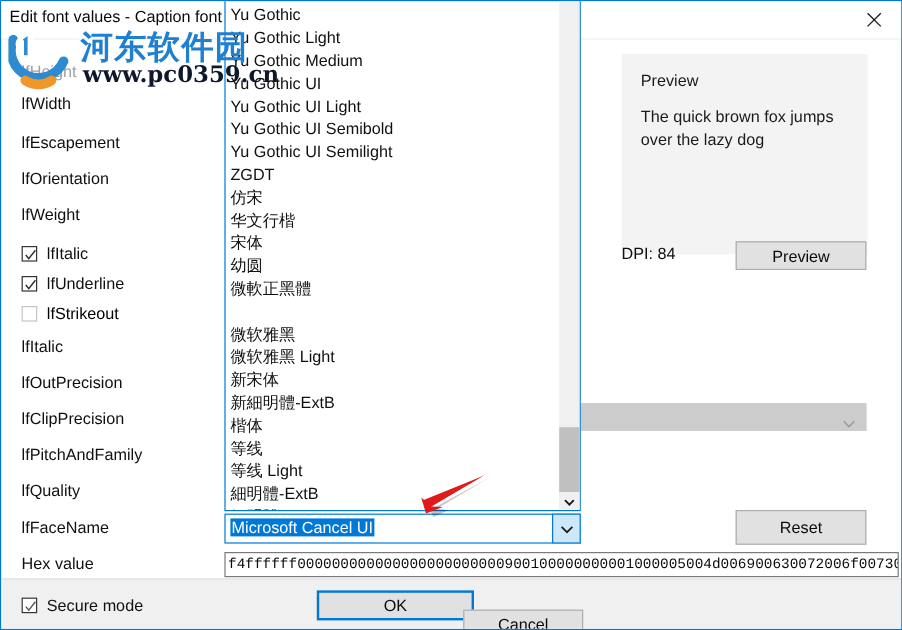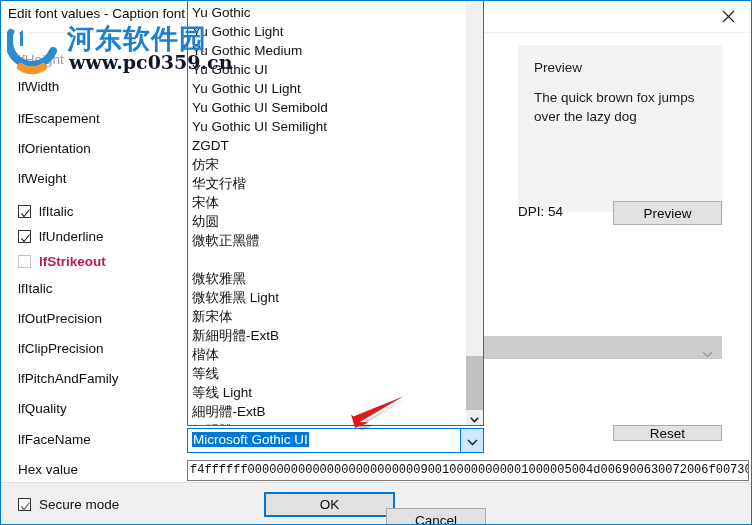--- a/index.html
+++ b/index.html
@@ -55,21 +55,21 @@
   }
   .chkbox {
     width:13px; height:13px; border:1px solid #333333; background:#ffffff;
     position:relative; flex:0 0 auto;
   }
   .chkbox.disabled { border-color:#c5c5c5; }
   .chkbox .tick {
     position:absolute; left:1px; top:-1px; width:11px; height:11px;
   }
   .chkrow .clabel { font-size:13.5px; color:#101010; }
-  .chkrow.disabled .clabel { color:#be185d;font-weight:bold; }
+  .chkrow.disabled .clabel { color:#000000; }
 
   
   #preview-box {
     position:absolute; left:517px; top:44px; width:205px; height:167px;
     background:#f3f3f3;
   }
   #preview-title {
     position:absolute; left:16px; top:15px; font-size:13.5px; color:#1a1a1a;
   }
   #preview-sample {
@@ -81,21 +81,21 @@
   }
 
   .winbtn {
     position:absolute;
     background:#e1e1e1; border:1px solid #adadad;
     font-size:13.5px; color:#0b0b0b;
     display:flex; align-items:center; justify-content:center;
     cursor:default; font-family:"Liberation Sans", sans-serif;
   }
   #preview-btn { left:612px; top:200px; width:109px; height:24px; }
-  #reset-btn   { left:612px; top:424px; width:109px; height:16px; }
+  #reset-btn   { left:612px; top:424px; width:109px; height:29px; }
 
   
   #disabled-combo {
     position:absolute; left:480px; top:335px; width:241px; height:23px;
     background:#cccccc; border:1px solid #cccccc;
   }
   #disabled-combo .arrow {
     position:absolute; right:8px; top:7px;
   }
 
@@ -255,21 +255,21 @@
   <div class="flabel" style="top:340px">lfClipPrecision</div>
   <div class="flabel" style="top:370px">lfPitchAndFamily</div>
   <div class="flabel" style="top:400px">lfQuality</div>
   <div class="flabel" style="top:431px">lfFaceName</div>
   <div class="flabel" style="top:461px">Hex value</div>
 
   <div id="preview-box">
     <div id="preview-title">Preview</div>
     <div id="preview-sample">The quick brown fox jumps over the lazy dog</div>
   </div>
-  <div id="dpi-label">DPI: 54</div>
+  <div id="dpi-label">DPI: 84</div>
   <div class="winbtn" id="preview-btn">Preview</div>
   <div class="winbtn" id="reset-btn">Reset</div>
 
   <div id="disabled-combo">
     <span class="arrow">
       <svg width="11" height="7" viewBox="0 0 11 7">
           <polyline points="1,1 5.5,5.5 10,1" fill="none" stroke="#9c9c9c" stroke-width="1.3"></polyline>
         </svg>
     </span>
   </div>
@@ -306,21 +306,21 @@
         <span>
           <svg width="9" height="6" viewBox="0 0 9 6">
               <polyline points="0.8,0.8 4.5,4.6 8.2,0.8" fill="none" stroke="#1a1a1a" stroke-width="1.6"></polyline>
             </svg>
         </span>
       </div>
     </div>
   </div>
 
   <div id="face-combo">
-    <span id="face-value">Microsoft Gothic UI</span>
+    <span id="face-value">Microsoft Cancel UI</span>
     <span id="face-arrow">
       <span>
         <svg width="11" height="7" viewBox="0 0 11 7">
             <polyline points="1,1 5.5,5.5 10,1" fill="none" stroke="#1a1a1a" stroke-width="1.4"></polyline>
           </svg>
       </span>
     </span>
   </div>
 
   <div id="hex-field">

